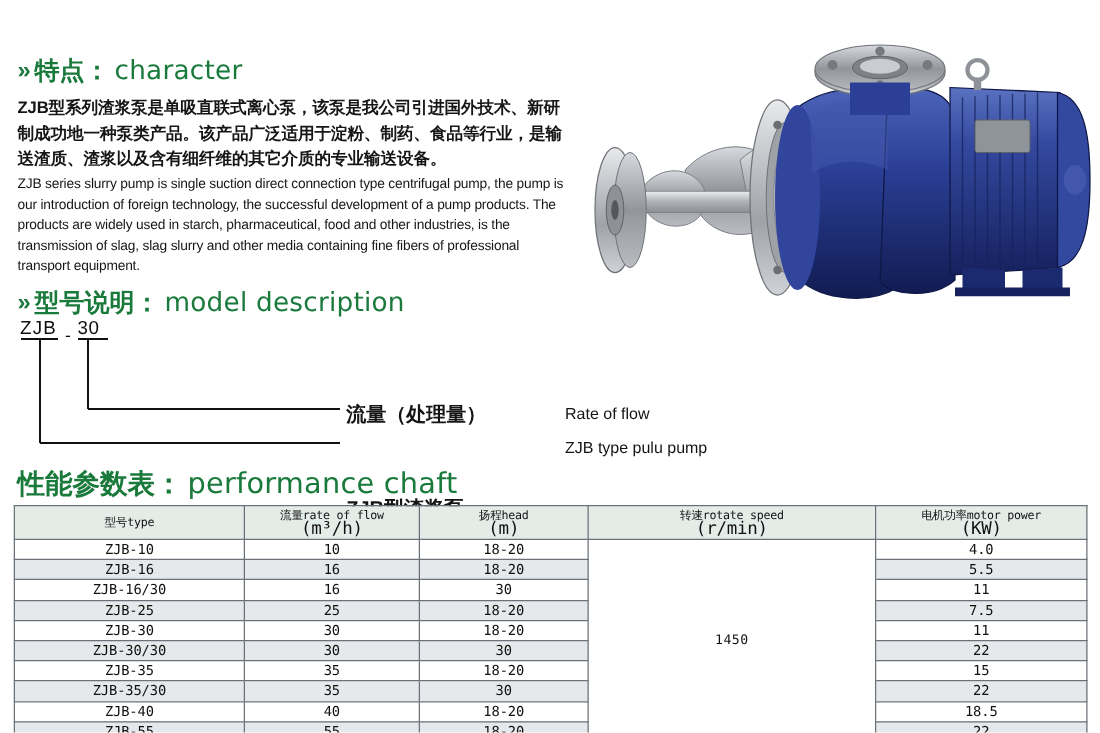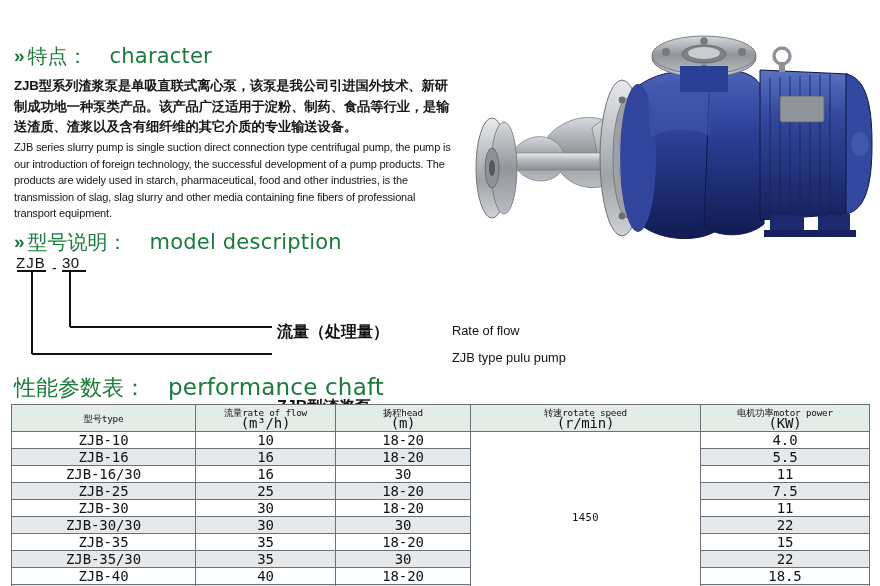--- a/index.html
+++ b/index.html
@@ -26,28 +26,28 @@
   }
   .section-heading .chev {
     font-size: 19px;
     font-weight: bold;
     margin-right: 3px;
     position: relative;
     top: -1px;
   }
   .section-heading .cn {
     font-size: 20px;
-    font-weight: normal;
+    font-weight: bold;
     letter-spacing: 0px;
   }
   .section-heading .en {
     font-size: 21px;
     font-weight: normal;
     letter-spacing: 0.2px;
-    margin-left: 22px;
+    margin-left: 4px;
     font-family: "DejaVu Sans", sans-serif;
   }
 
   #head-character { left: 14px; top: 46px; }
   #head-model     { left: 14px; top: 232px; }
   #head-perf      { left: 14px; top: 376px; }
   #head-perf .chev { font-size: 0; margin: 0; }
   #head-perf .cn  { font-size: 22px; }
   #head-perf .en  { font-size: 23px; }
 
@@ -134,21 +134,21 @@
     font-weight: normal;
     line-height: 11px;
     letter-spacing: -0.2px;
   }
   #perf-table thead th .unit {
     display: block;
     font-size: 14px;
   }
   #perf-table tbody td {
     height: 15.2px;
-    font-size: 14px;
+    font-size: 11px;
     letter-spacing: -0.1px;
     background: #ffffff;
   }
   #perf-table tbody tr.alt td { background: #e6e9ec; }
   #perf-table tbody td.speed-cell {
     background: #ffffff;
     font-size: 10.5px;
     letter-spacing: 0.4px;
   }
   #perf-table colgroup .c1 { width: 184px; }

